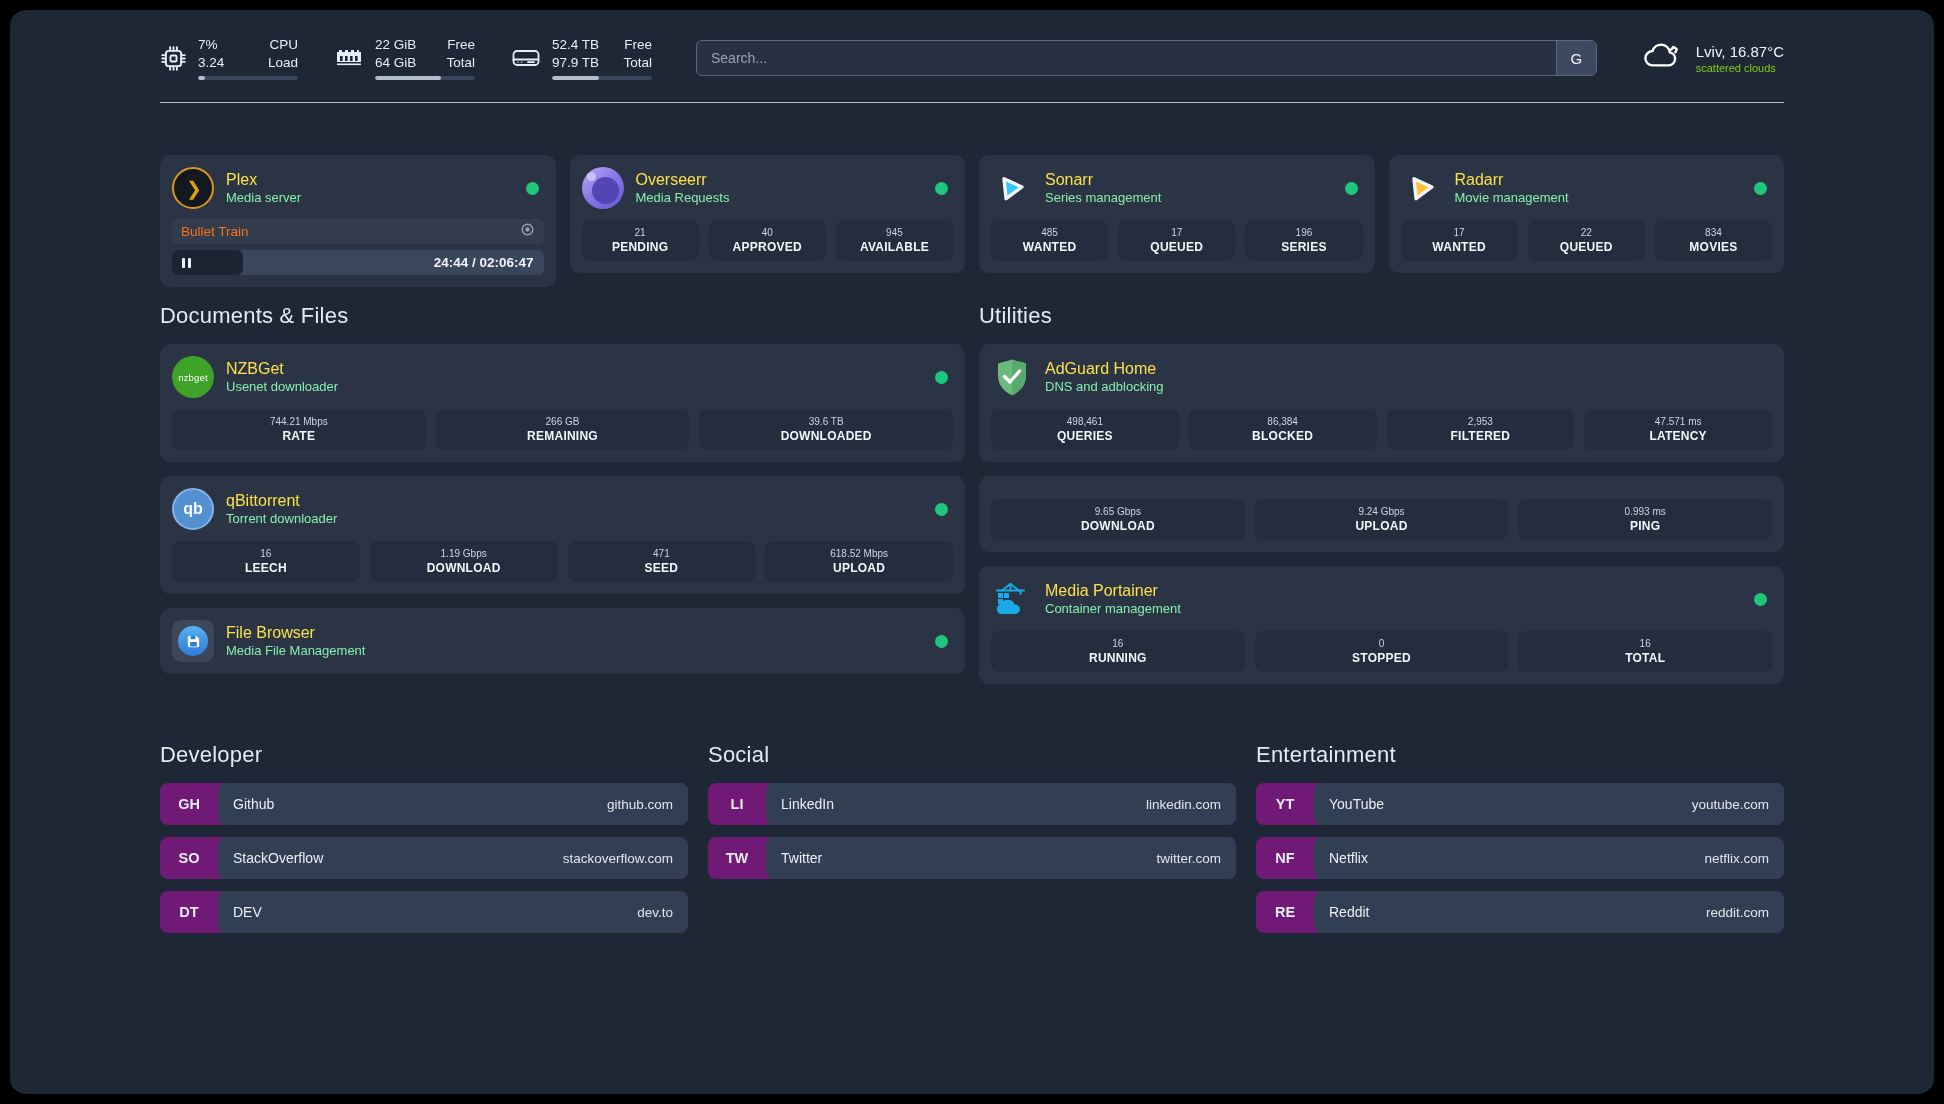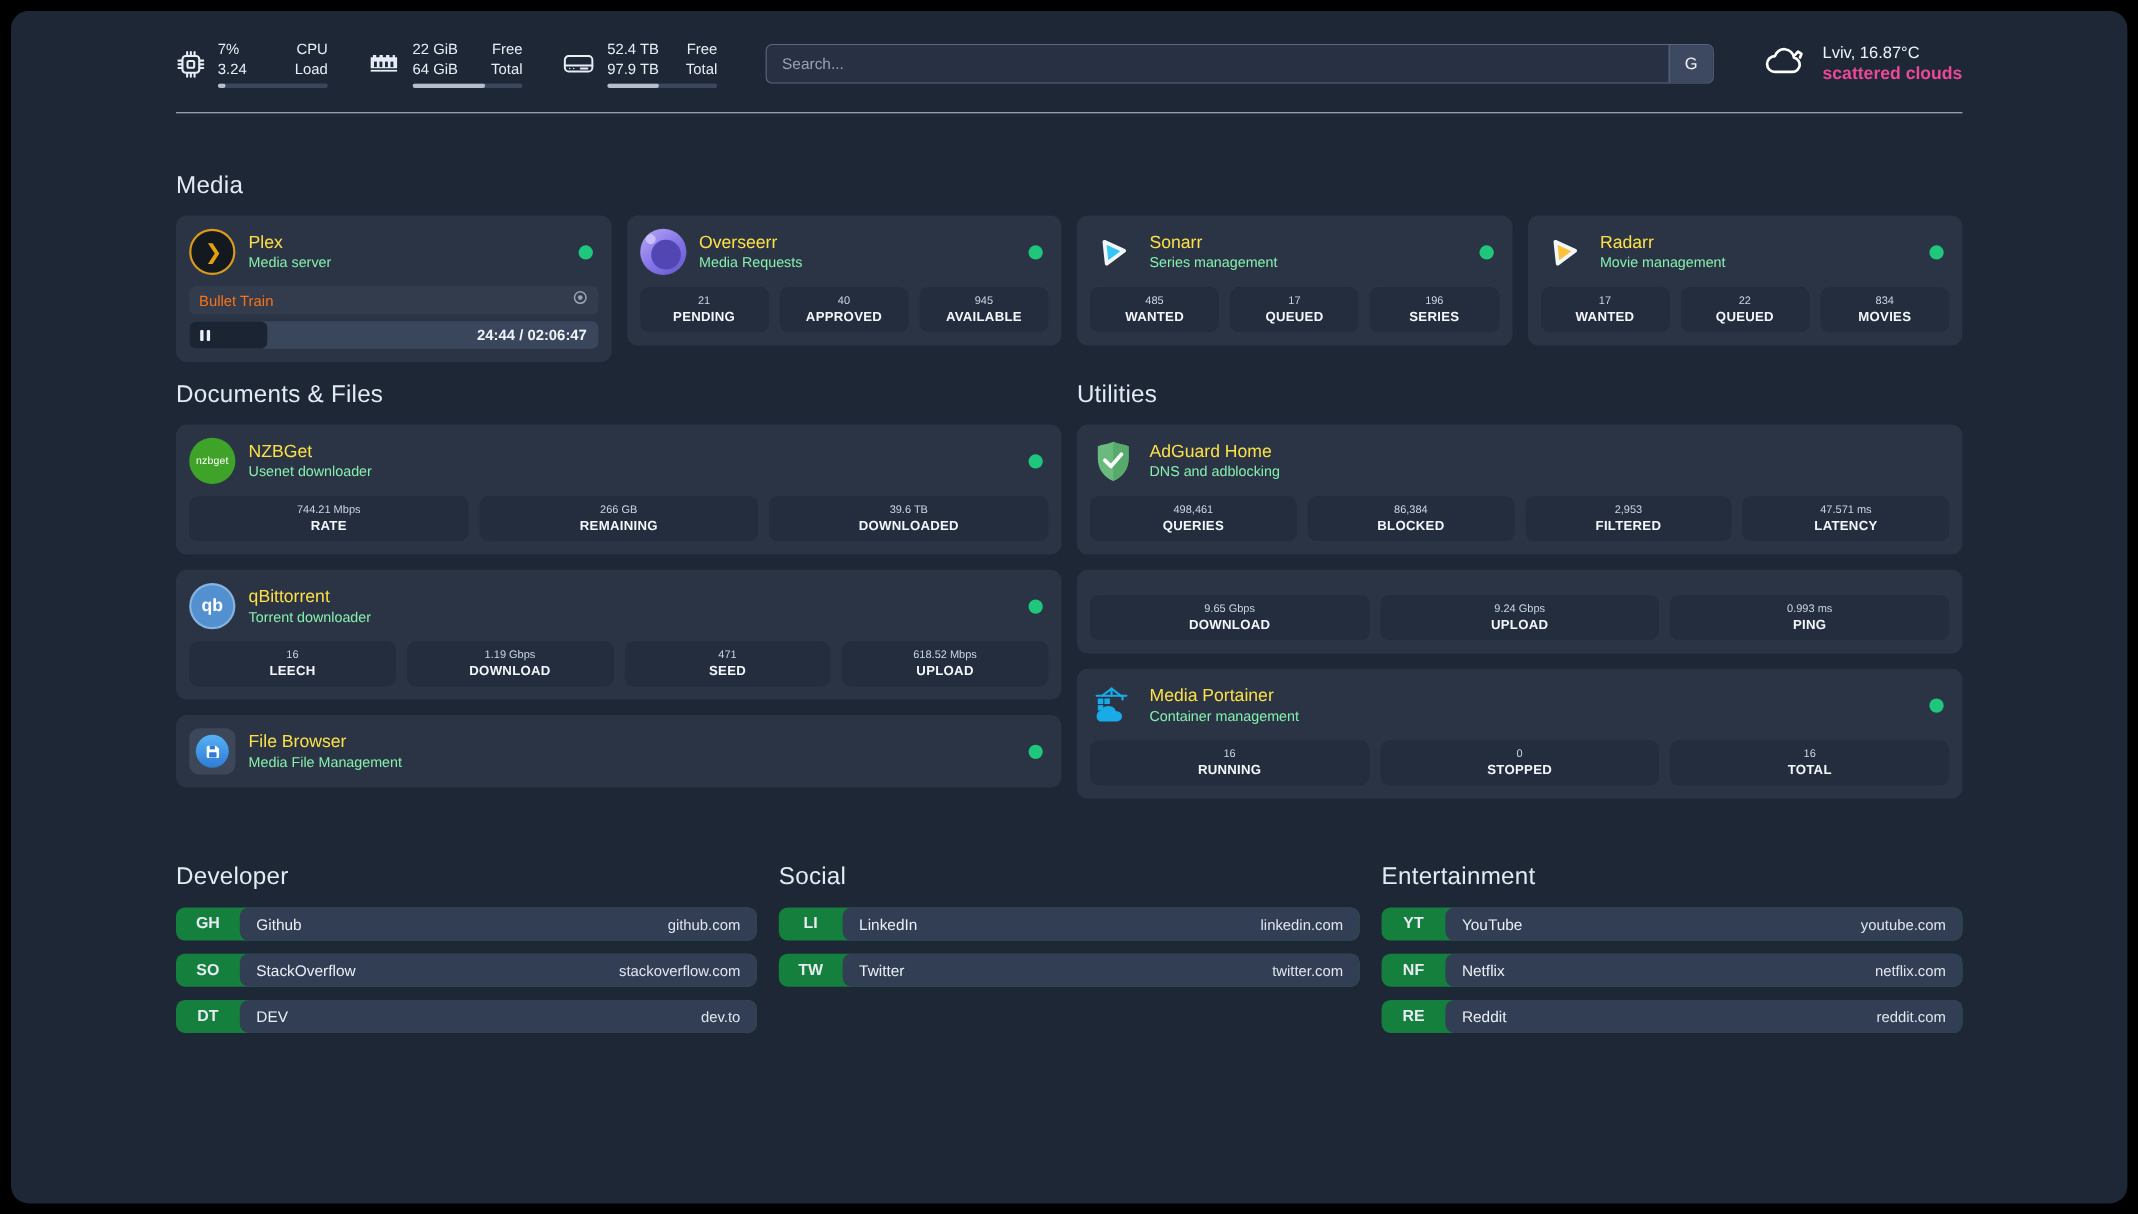--- a/index.html
+++ b/index.html
@@ -22,21 +22,21 @@
   .search { flex: 1; margin: 0 44px; height: 36px; display: flex; align-items: stretch;
     background: #273143; border: 1px solid #5b677e; border-radius: 6px; overflow: hidden; }
   .search input { flex: 1; background: transparent; border: 0; outline: 0; color: #a3a3a3;
     padding: 0 14px; font-size: 14px; font-family: inherit; }
   .search input::placeholder { color: #97a3b5; }
   .g-btn { width: 40px; background: #3d4961; border-left: 1px solid #5b677e; color: #eef2f8;
     display: flex; align-items: center; justify-content: center; font-size: 15px; cursor: pointer; }
 
   .weather { display: flex; align-items: center; gap: 13px; }
   .weather-line1 { font-size: 15px; color: #eef3f9; line-height: 1.35; }
-  .weather-line2 { font-size: 16px; color: #ec4899; font-weight: bold; }
+  .weather-line2 { font-size: 11px; color: #84cc16; }
 
   .divider { height: 1px; background: #cbd3de; opacity: .85; margin-top: 22px; }
 
   
   h2.section { font-size: 22px; font-weight: 500; color: #e3eaf2; margin-bottom: 15px; letter-spacing: .01em; }
   .media { margin-top: 52px; }
   .cards4 { display: grid; grid-template-columns: repeat(4, 1fr); gap: 14px; align-items: start; }
 
   .card { background: #2a3445; border-radius: 10px; padding: 12px; }
   .card-head { display: flex; align-items: center; }
@@ -63,21 +63,21 @@
   .pbar { width: 3px; height: 10px; background: #eef2f8; border-radius: 1px; }
   .stream-time { margin-left: auto; padding-right: 10px; font-size: 13.5px; font-weight: 700;
     color: #f0f4f9; position: relative; z-index: 1; }
 
   .two-col { display: grid; grid-template-columns: 1fr 1fr; gap: 14px; margin-top: 16px; align-items: start; }
   .col-cards { display: flex; flex-direction: column; gap: 14px; }
 
   
   .links-row { display: grid; grid-template-columns: 1fr 1fr 1fr; gap: 20px; margin-top: 58px; align-items: start; }
   .link-list { display: flex; flex-direction: column; gap: 12px; }
-  .link-row { display: flex; height: 30px; background: #15803d; border-radius: 8px; cursor: pointer; text-align: right; }
+  .link-row { display: flex; height: 42px; background: #701a75; border-radius: 8px; cursor: pointer; text-align: right; }
   .link-abbr { width: 58px; flex: 0 0 58px; display: flex; align-items: center; justify-content: center;
     font-size: 14.5px; font-weight: 600; color: #e5ebf3; }
   .link-bar { flex: 1; background: #323e53; border-radius: 8px; display: flex; align-items: center;
     justify-content: space-between; padding: 0 15px; }
   .link-name { font-size: 14px; color: #eaeff5; }
   .link-url { font-size: 13.5px; color: #dfe6ef; }
 
   
   .circle { width: 42px; height: 42px; border-radius: 50%; display: flex; align-items: center; justify-content: center; }
   .plex-circle { background: #14181f; border: 2.5px solid #d99a1c; }
@@ -192,21 +192,20 @@
       <div>
         <div class="weather-line1">Lviv, 16.87°C</div>
         <div class="weather-line2">scattered clouds</div>
       </div>
     </div>
   </header>
 
   <div class="divider"></div>
 
   <section class="media">
-    <h2 class="section">Media</h2>
     <div class="cards4">
 
       <article class="card">
         <div class="card-head">
           <span class="app-icon circle plex-circle">
                 <span class="plex-glyph">❯</span>
               </span>
           <div class="app-text">
             <div class="app-name">Plex</div>
             <div class="app-desc">Media server</div>

